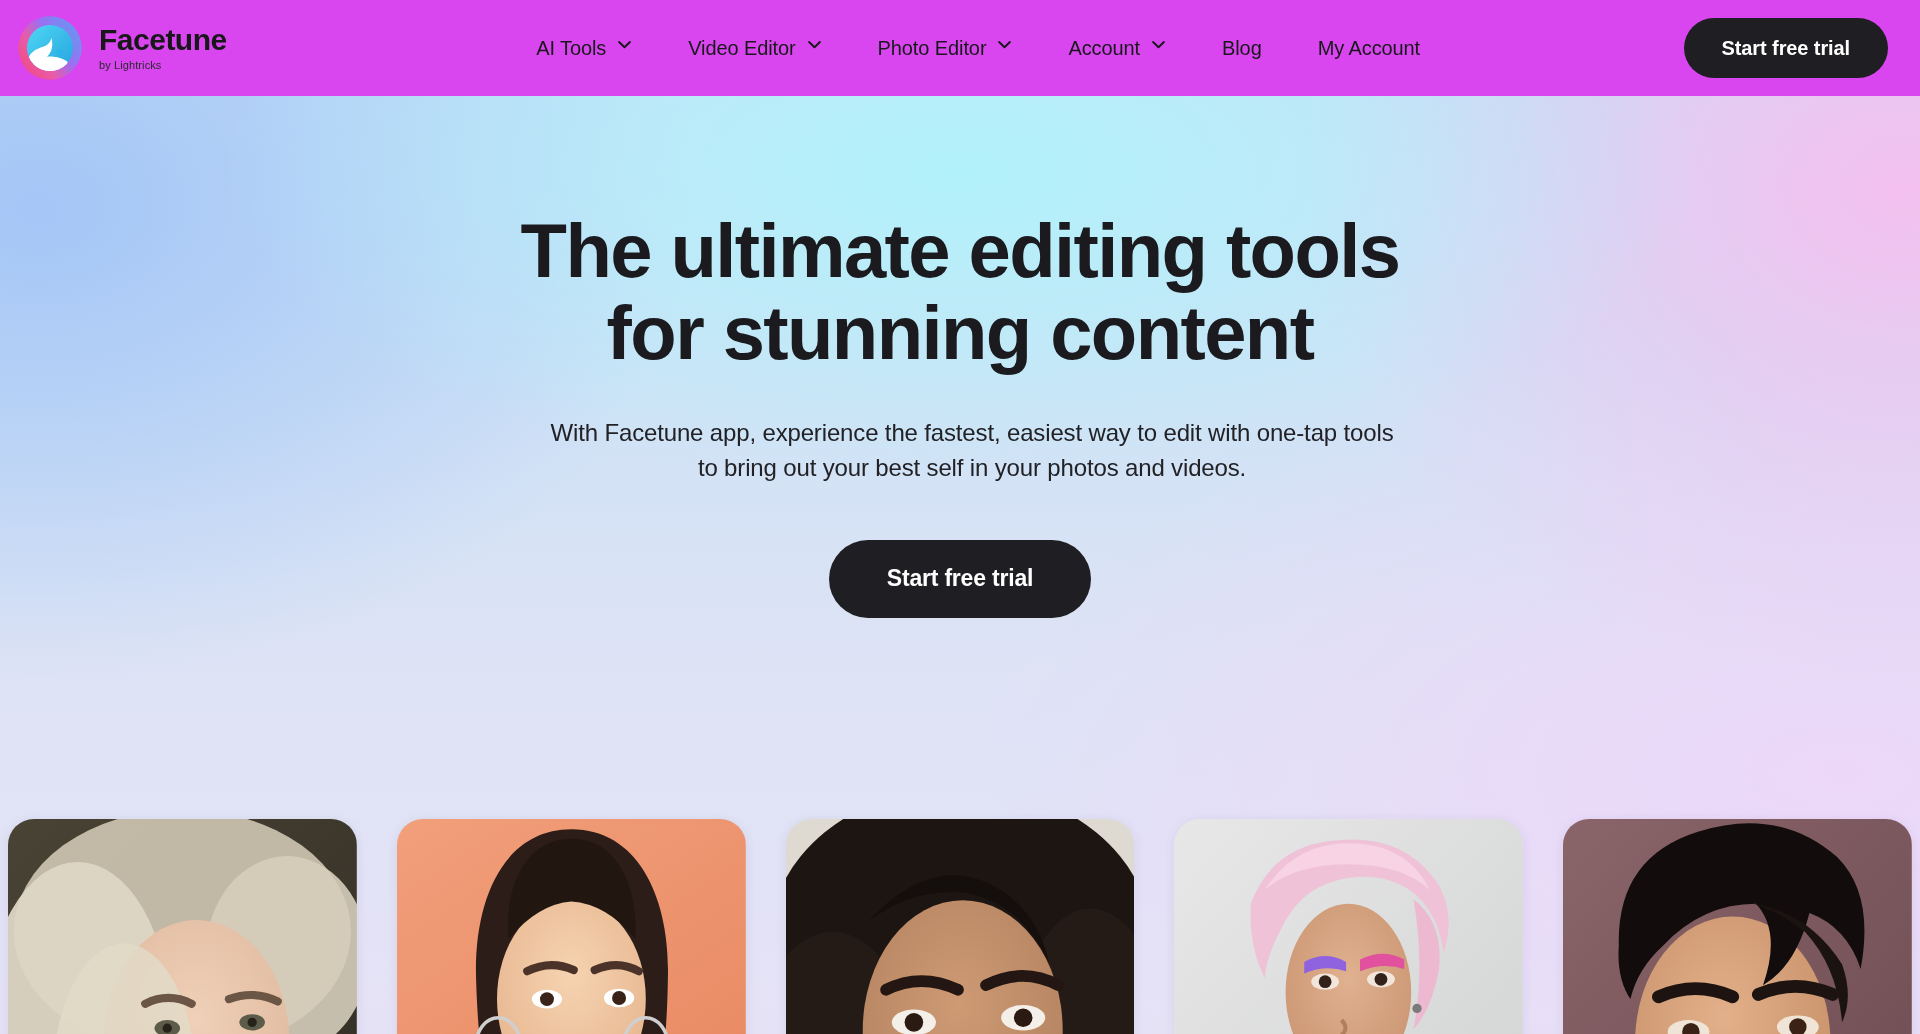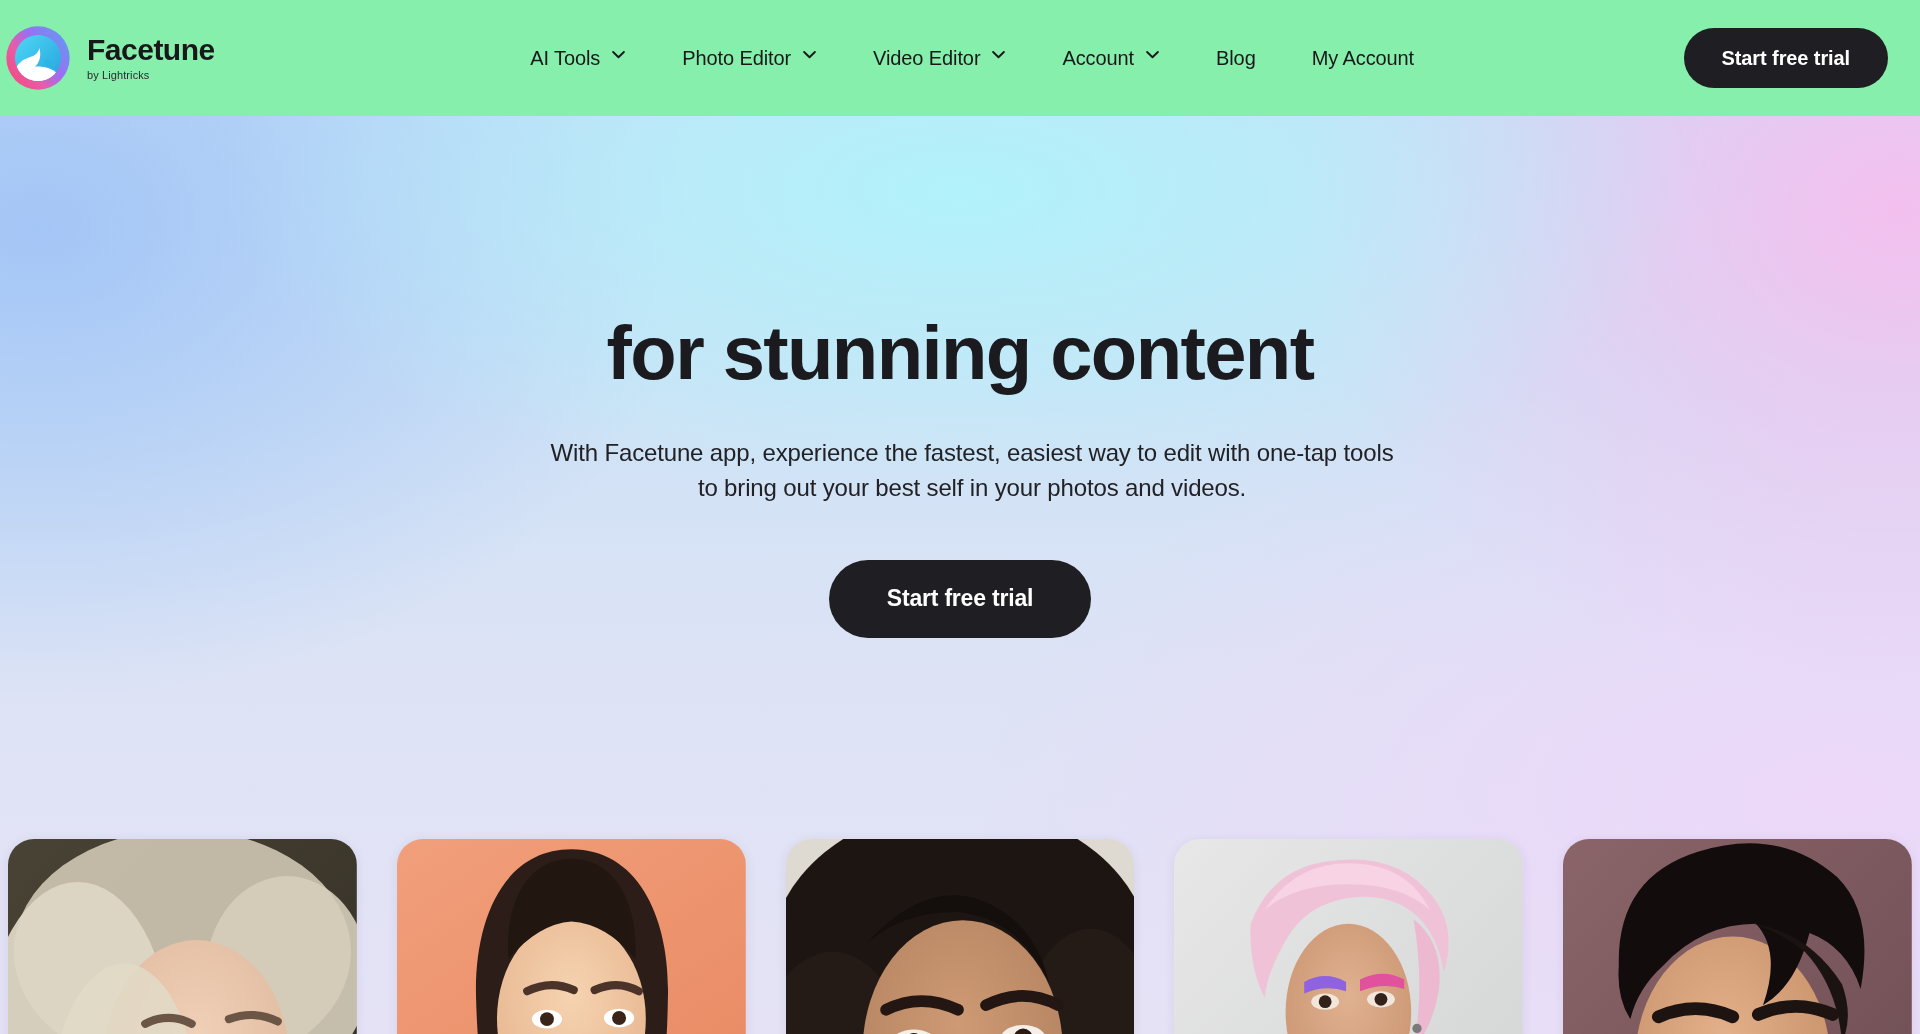--- a/index.html
+++ b/index.html
@@ -6,25 +6,25 @@
   html, body { width:1920px; height:1034px; overflow:hidden; }
   body {
     font-family: "Liberation Sans", sans-serif;
     background:#ffffff;
     color:#1a1a1a;
     -webkit-font-smoothing:antialiased;
   }
 
   
   .header {
-    height:116px;
-    background:#86efac;
+    height:96px;
+    background:#d946ef;
     display:flex;
     align-items:center;
-    padding:0 32px 0 2px;
+    padding:0 32px 0 14px;
     position:relative;
     z-index:10;
   }
   .brand { display:flex; align-items:center; gap:13px; flex:0 0 auto; }
   .brand-mark { width:72px; height:72px; display:block; }
   .brand-text { display:flex; flex-direction:column; justify-content:center; line-height:1; }
   .brand-name {
     font-size:30px; font-weight:bold; letter-spacing:-0.5px; color:#18181b;
   }
   .brand-sub {
@@ -185,38 +185,38 @@
     <div class="nav-item">
       <span>AI Tools</span>
       <span>
         <svg class="chev" viewBox="0 0 16 10">
             <path d="M2 2.2 L8 8 L14 2.2" fill="none" stroke="#18181b" stroke-width="2.1" stroke-linecap="round" stroke-linejoin="round"></path>
           </svg>
       </span>
     </div>
 
     <div class="nav-item">
+      <span>Video Editor</span>
+      <span>
+        <svg class="chev" viewBox="0 0 16 10">
+            <path d="M2 2.2 L8 8 L14 2.2" fill="none" stroke="#18181b" stroke-width="2.1" stroke-linecap="round" stroke-linejoin="round"></path>
+          </svg>
+      </span>
+    </div>
+
+    <div class="nav-item">
       <span>Photo Editor</span>
       <span>
         <svg class="chev" viewBox="0 0 16 10">
             <path d="M2 2.2 L8 8 L14 2.2" fill="none" stroke="#18181b" stroke-width="2.1" stroke-linecap="round" stroke-linejoin="round"></path>
           </svg>
       </span>
     </div>
 
     <div class="nav-item">
-      <span>Video Editor</span>
-      <span>
-        <svg class="chev" viewBox="0 0 16 10">
-            <path d="M2 2.2 L8 8 L14 2.2" fill="none" stroke="#18181b" stroke-width="2.1" stroke-linecap="round" stroke-linejoin="round"></path>
-          </svg>
-      </span>
-    </div>
-
-    <div class="nav-item">
       <span>Account</span>
       <span>
         <svg class="chev" viewBox="0 0 16 10">
             <path d="M2 2.2 L8 8 L14 2.2" fill="none" stroke="#18181b" stroke-width="2.1" stroke-linecap="round" stroke-linejoin="round"></path>
           </svg>
       </span>
     </div>
 
     <div class="nav-item">
       <span>Blog</span>
@@ -228,21 +228,21 @@
 
   </nav>
 
   <button class="cta-header">Start free trial</button>
 </header>
 
 <section class="hero">
 
   <div class="hero-inner">
     <h1 class="headline">
-      <br>
+      <span>The ultimate editing tools</span><br>
       <span>for stunning content</span>
     </h1>
 
     <p class="subhead">
       <span>With Facetune app, experience the fastest, easiest way to edit with one-tap tools</span><br>
       <span>to bring out your best self in your photos and videos.</span>
     </p>
 
     <div class="cta-wrap">
       <button class="cta-hero">Start free trial</button>

